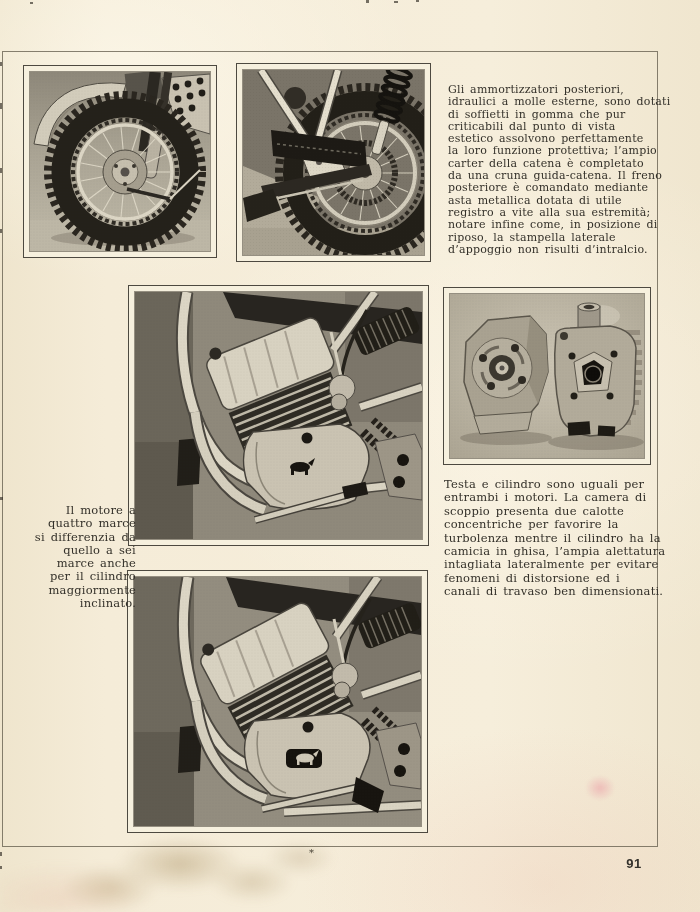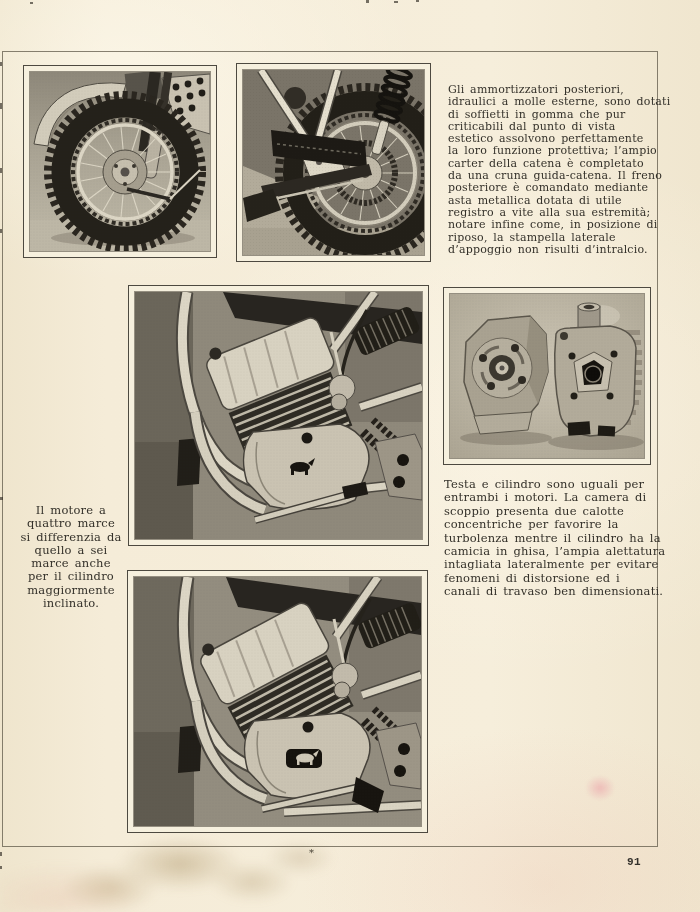--- a/index.html
+++ b/index.html
@@ -20,24 +20,24 @@
     position:absolute;background:#f6f0de;border:1px solid #4d4940;
     padding:6px;box-sizing:border-box;
   }
   .photo-frame svg{display:block;width:100%;height:100%;outline:1px solid rgba(70,64,52,.55);}
   .caption{
     position:absolute;color:#34312a;white-space:pre;
     letter-spacing:.2px;word-spacing:2px;
   }
   #cap-rear{left:448px;top:84px;font-size:11px;line-height:12.3px;}
   #cap-head{left:444px;top:478px;font-size:11.5px;line-height:13.4px;}
-  #cap-four{left:12px;top:504px;width:118px;font-size:11.5px;line-height:13.3px;text-align:center;}
+  #cap-four{left:18px;top:504px;width:118px;font-size:11.5px;line-height:13.3px;text-align:right;}
   .page-number{
     position:absolute;left:616px;top:856px;width:36px;text-align:center;
-    font-family:Liberation Mono, monospace;font-weight:bold;font-size:11px;
+    font-family:Liberation Sans, sans-serif;font-weight:bold;font-size:13px;
     color:#33302b;letter-spacing:.5px;
   }
   .footnote-mark{position:absolute;left:309px;top:847px;font-size:10px;color:#3c382f;}
   .stain-bottom{
     position:absolute;left:0;top:836px;width:380px;height:76px;filter:blur(4px);
     background:
       radial-gradient(90px 40px at 180px 28px, rgba(146,117,64,.34), transparent 70%),
       radial-gradient(70px 34px at 110px 52px, rgba(160,130,80,.30), transparent 70%),
       radial-gradient(60px 30px at 252px 46px, rgba(150,122,72,.25), transparent 70%),
       radial-gradient(120px 50px at 60px 62px, rgba(224,170,150,.22), transparent 70%),

